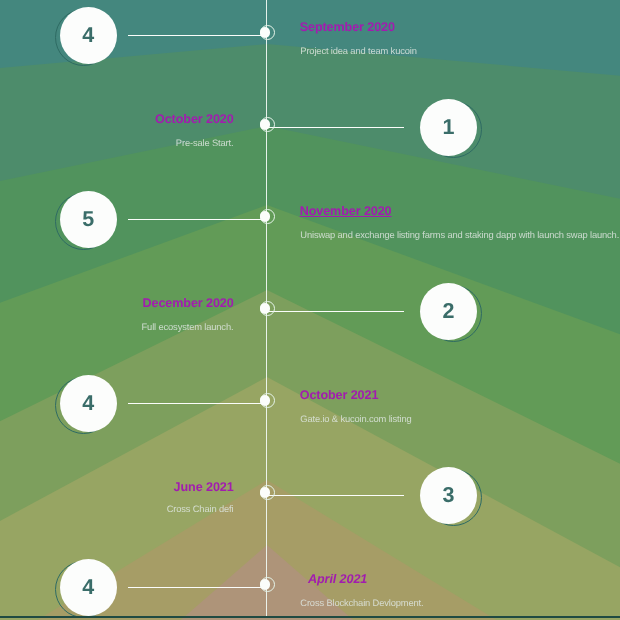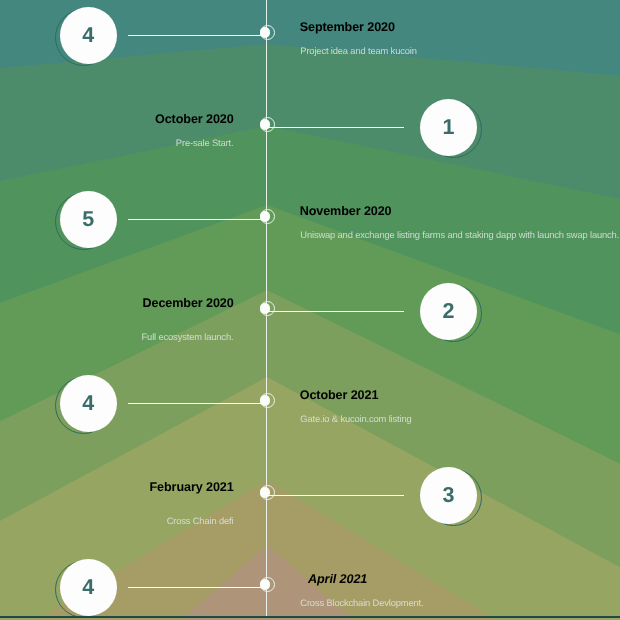--- a/index.html
+++ b/index.html
@@ -12,21 +12,21 @@
   .row{position:absolute;left:0;width:620px;height:0;}
   .connector{position:absolute;height:1.6px;background:#fbfdfb;}
   .dot{position:absolute;width:10.5px;height:10.5px;border-radius:50%;background:#fbfdfb;}
   .dotring{position:absolute;width:15px;height:15px;border-radius:50%;border:1.5px solid #e6f5ea;box-sizing:border-box;}
   .badge{position:absolute;width:57px;height:57px;}
   .badge .ring{position:absolute;width:57px;height:57px;border-radius:50%;border:0.9px solid #2e6b63;box-sizing:border-box;}
   .badge .disc{position:absolute;width:57px;height:57px;border-radius:50%;background:#fcfdfc;
         display:flex;align-items:center;justify-content:center;}
   .badge .num{color:#3a6d69;font-size:21.5px;font-weight:700;letter-spacing:0;
         transform:translateY(-0.5px);}
-  .title{position:absolute;color:#000000;font-size:12.6px;font-weight:700;white-space:nowrap;letter-spacing:-0.1px;}
+  .title{position:absolute;color:#a21caf;font-size:12.6px;font-weight:700;white-space:nowrap;letter-spacing:-0.1px;}
   .desc{position:absolute;color:#dee6e0;font-size:9.35px;font-weight:400;white-space:nowrap;opacity:.86;letter-spacing:-0.145px;}
 </style>
 </head>
 <body>
 
 <div id="stage">
   <svg id="bg" viewBox="0 0 620 620">
       <path d="M-10 -400 L267 -400 L630 -400 L630 700 L-10 700 Z" fill="#44877e"></path>
       <path d="M-10 68.93 L267 44 L630 76.67 L630 700 L-10 700 Z" fill="#4d8c6b"></path>
       <path d="M-10 183.062 L267 126 L630 200.778 L630 700 L-10 700 Z" fill="#51935d"></path>
@@ -67,35 +67,35 @@
       <div class="row" style="top: 219.5px;">
         <div class="badge" style="left: 59.8px; top: -28.5px;">
           <div class="ring" style="left:-4.5px;top:1.5px"></div>
           <div class="disc">
             <span class="num">5</span>
           </div>
         </div>
         <div class="connector" style="left: 127.5px; width: 139.1px; top: -0.8px;"></div>
         <div class="dotring" style="left: 259.9px; top: -10.4px;"></div>
         <div class="dot" style="left: 259.75px; top: -8.15px;"></div>
-        <div class="title" style="left: 299.7px; top: -16px;">November 2020</div>
+        <div class="title" style="left: 299.7px; top: -16px; text-decoration: underline;">November 2020</div>
         <div class="desc" style="left: 300.3px; top: 10px;">Uniswap and exchange listing farms and staking dapp with launch swap launch.</div>
       </div>
       <div class="row" style="top: 311.5px;">
         <div class="badge" style="left: 420px; top: -28.5px;">
           <div class="ring" style="left:4.5px;top:1.5px"></div>
           <div class="disc">
             <span class="num">2</span>
           </div>
         </div>
         <div class="connector" style="left: 266.6px; width: 137.4px; top: -0.8px;"></div>
         <div class="dotring" style="left: 259.9px; top: -10.4px;"></div>
         <div class="dot" style="left: 259.75px; top: -8.15px;"></div>
         <div class="title" style="right: 386.4px; text-align: center; top: -16px;">December 2020</div>
-        <div class="desc" style="right: 386.6px; text-align: right; top: 10px; margin-top: 10px;">Full ecosystem launch.</div>
+        <div class="desc" style="right: 386.6px; text-align: right; top: 10px;">Full ecosystem launch.</div>
       </div>
       <div class="row" style="top: 403.5px;">
         <div class="badge" style="left: 59.8px; top: -28.5px;">
           <div class="ring" style="left:-4.5px;top:1.5px"></div>
           <div class="disc">
             <span class="num">4</span>
           </div>
         </div>
         <div class="connector" style="left: 127.5px; width: 139.1px; top: -0.8px;"></div>
         <div class="dotring" style="left: 259.9px; top: -10.4px;"></div>
@@ -106,22 +106,22 @@
       <div class="row" style="top: 495.5px;">
         <div class="badge" style="left: 420px; top: -28.5px;">
           <div class="ring" style="left:4.5px;top:1.5px"></div>
           <div class="disc">
             <span class="num">3</span>
           </div>
         </div>
         <div class="connector" style="left: 266.6px; width: 137.4px; top: -0.8px;"></div>
         <div class="dotring" style="left: 259.9px; top: -10.4px;"></div>
         <div class="dot" style="left: 259.75px; top: -8.15px;"></div>
-        <div class="title" style="right: 386.4px; text-align: right; top: -16px;">February 2021</div>
-        <div class="desc" style="right: 386.6px; text-align: right; top: 20px; margin-left: 16px;">Cross Chain defi</div>
+        <div class="title" style="right: 386.4px; text-align: right; top: -16px;">June 2021</div>
+        <div class="desc" style="right: 386.6px; text-align: right; top: 8px; margin-left: 16px;">Cross Chain defi</div>
       </div>
       <div class="row" style="top: 587.5px;">
         <div class="badge" style="left: 59.8px; top: -28.5px;">
           <div class="ring" style="left:-4.5px;top:1.5px"></div>
           <div class="disc">
             <span class="num">4</span>
           </div>
         </div>
         <div class="connector" style="left: 127.5px; width: 139.1px; top: -0.8px;"></div>
         <div class="dotring" style="left: 259.9px; top: -10.4px;"></div>

